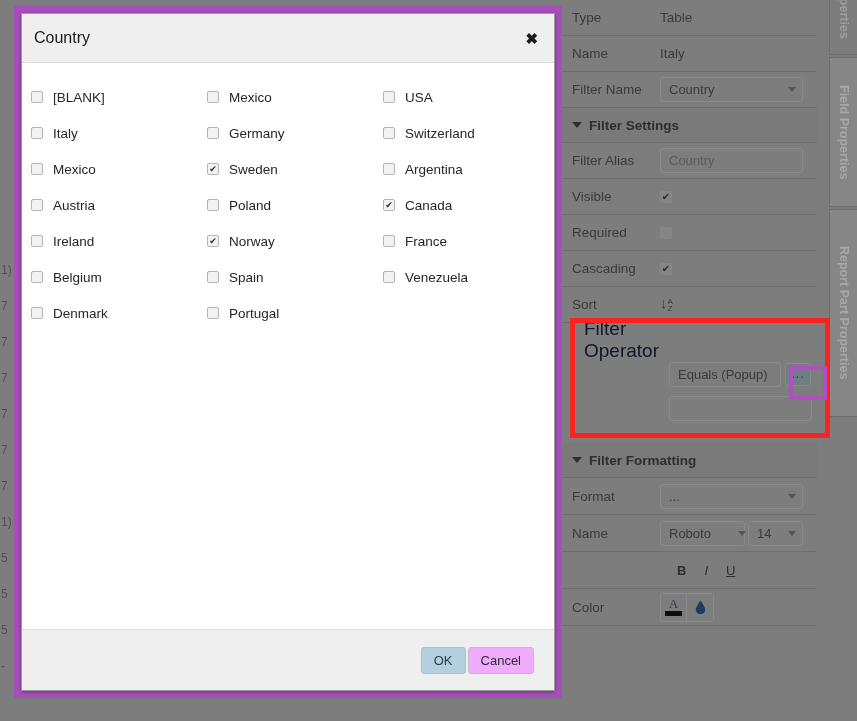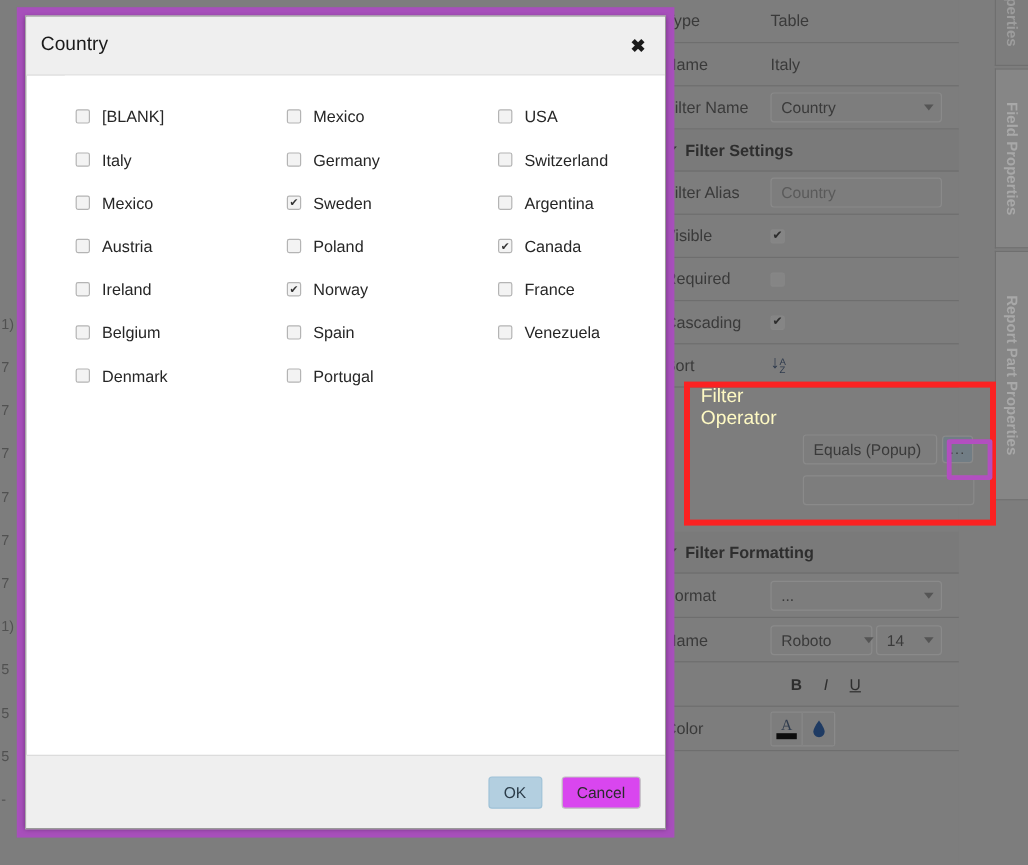--- a/index.html
+++ b/index.html
@@ -18,21 +18,21 @@
   
   .bg-grid-col {
     position:absolute; left:0; top:0; width:24px; height:721px;
     color:#4a4a4a; font-size:12px; line-height:36px;
     text-align:left; padding-left:1px; opacity:.85;
   }
   .bg-grid-col div { height:36px; overflow:hidden; white-space:nowrap; }
 
   
   #properties-panel {
-    position:absolute; left:540px; top:0; width:259px; height:721px;
+    position:absolute; left:558px; top:0; width:259px; height:721px;
     background:#7d7d7d;
   }
   .panel-inner { position:absolute; left:0; top:0; right:0; bottom:0; }
 
   .prop-row {
     display:flex; align-items:center;
     height:36px; padding:0 10px 0 14px;
     border-bottom:1px solid #6e6e6e;
     color:#3c3c3c; font-size:13.5px;
   }
@@ -69,21 +69,21 @@
 
   
   #filter-operator-highlight {
     position:absolute; left:570px; top:318px; width:260px; height:120px;
     border:5px solid #fb2222; background:transparent; z-index:6; pointer-events:none;
   }
   #filter-operator-group {
     position:absolute; left:575px; top:323px; width:250px; height:110px; z-index:5;
   }
   .fo-row { display:flex; align-items:center; height:34px; padding:0 0 0 9px; }
-  .fo-label { width:85px; flex:none; font-size:16px; color:#fef9c3; }
+  .fo-label { width:85px; flex:none; font-size:19px; color:#0f172a; }
 
   
   #ellipsis-highlight {
     position:absolute; left:789px; top:366px; width:38px; height:34px;
     border:4px solid #b24fc0; z-index:7; pointer-events:none; border-radius:2px;
   }
   .ellipsis-btn {
     width:26px;height:23px;border:1px solid #8a8a8a;border-radius:3px;
     background:#717d85; display:flex;align-items:center;justify-content:center;
     color:#3d3d3d; font-size:12px; letter-spacing:1px;
@@ -122,41 +122,41 @@
     display:flex; flex-direction:column;
   }
   #modal-header {
     height:49px; background:#efefef; border-bottom:1px solid #dcdcdc;
     display:flex; align-items:center; justify-content:space-between;
     padding:0 16px 0 12px; flex:none;
   }
   #modal-title { font-size:16px; color:#1a1a1a; }
   #modal-close { font-size:15px; color:#1a1a1a; cursor:pointer; font-weight:bold; line-height:1; }
 
-  #modal-body { flex:1; background:#fff; padding:16px 0 0 0; overflow:hidden;margin-left:32px; }
+  #modal-body { flex:1; background:#fff; padding:16px 0 0 0; overflow:hidden; }
   .cb-grid { display:grid; grid-template-columns: 176px 176px 176px; }
   .cb-item {
     display:flex; align-items:center; gap:10px;
     height:36px; padding-left:9px; font-size:13.5px; color:#262626;
   }
   .cb-box {
     width:12px;height:12px;flex:none;border:1px solid #b4b4b4;border-radius:2px;
     background:#f3f3f3; display:inline-flex;align-items:center;justify-content:center;
     font-size:9px;color:#333;line-height:1;
   }
 
   #modal-footer {
     height:61px; background:#efefef; border-top:1px solid #dcdcdc;
-    display:flex; align-items:center; justify-content:flex-end; gap:16px;
+    display:flex; align-items:center; justify-content:flex-end; gap:2px;
     padding-right:20px; flex:none;
   }
   .btn { height:27px; min-width:42px; border-radius:3px; border:1px solid #c0c0c0;
          font-size:13px; display:flex; align-items:center; justify-content:center; padding:0 12px; }
   .btn.primary { background:#b3cfe0; border-color:#9fc2d7; color:#2b3c49; }
-  .btn.secondary { background:#d946ef; color:#2b2b2b; }
+  .btn.secondary { background:#f0abfc; color:#2b2b2b; }
 </style>
 </head>
 <body>
 
 <div id="app-background">
   <div class="bg-grid-col" id="bg-left-col">
       <div></div>
       <div></div>
       <div></div>
       <div></div>

